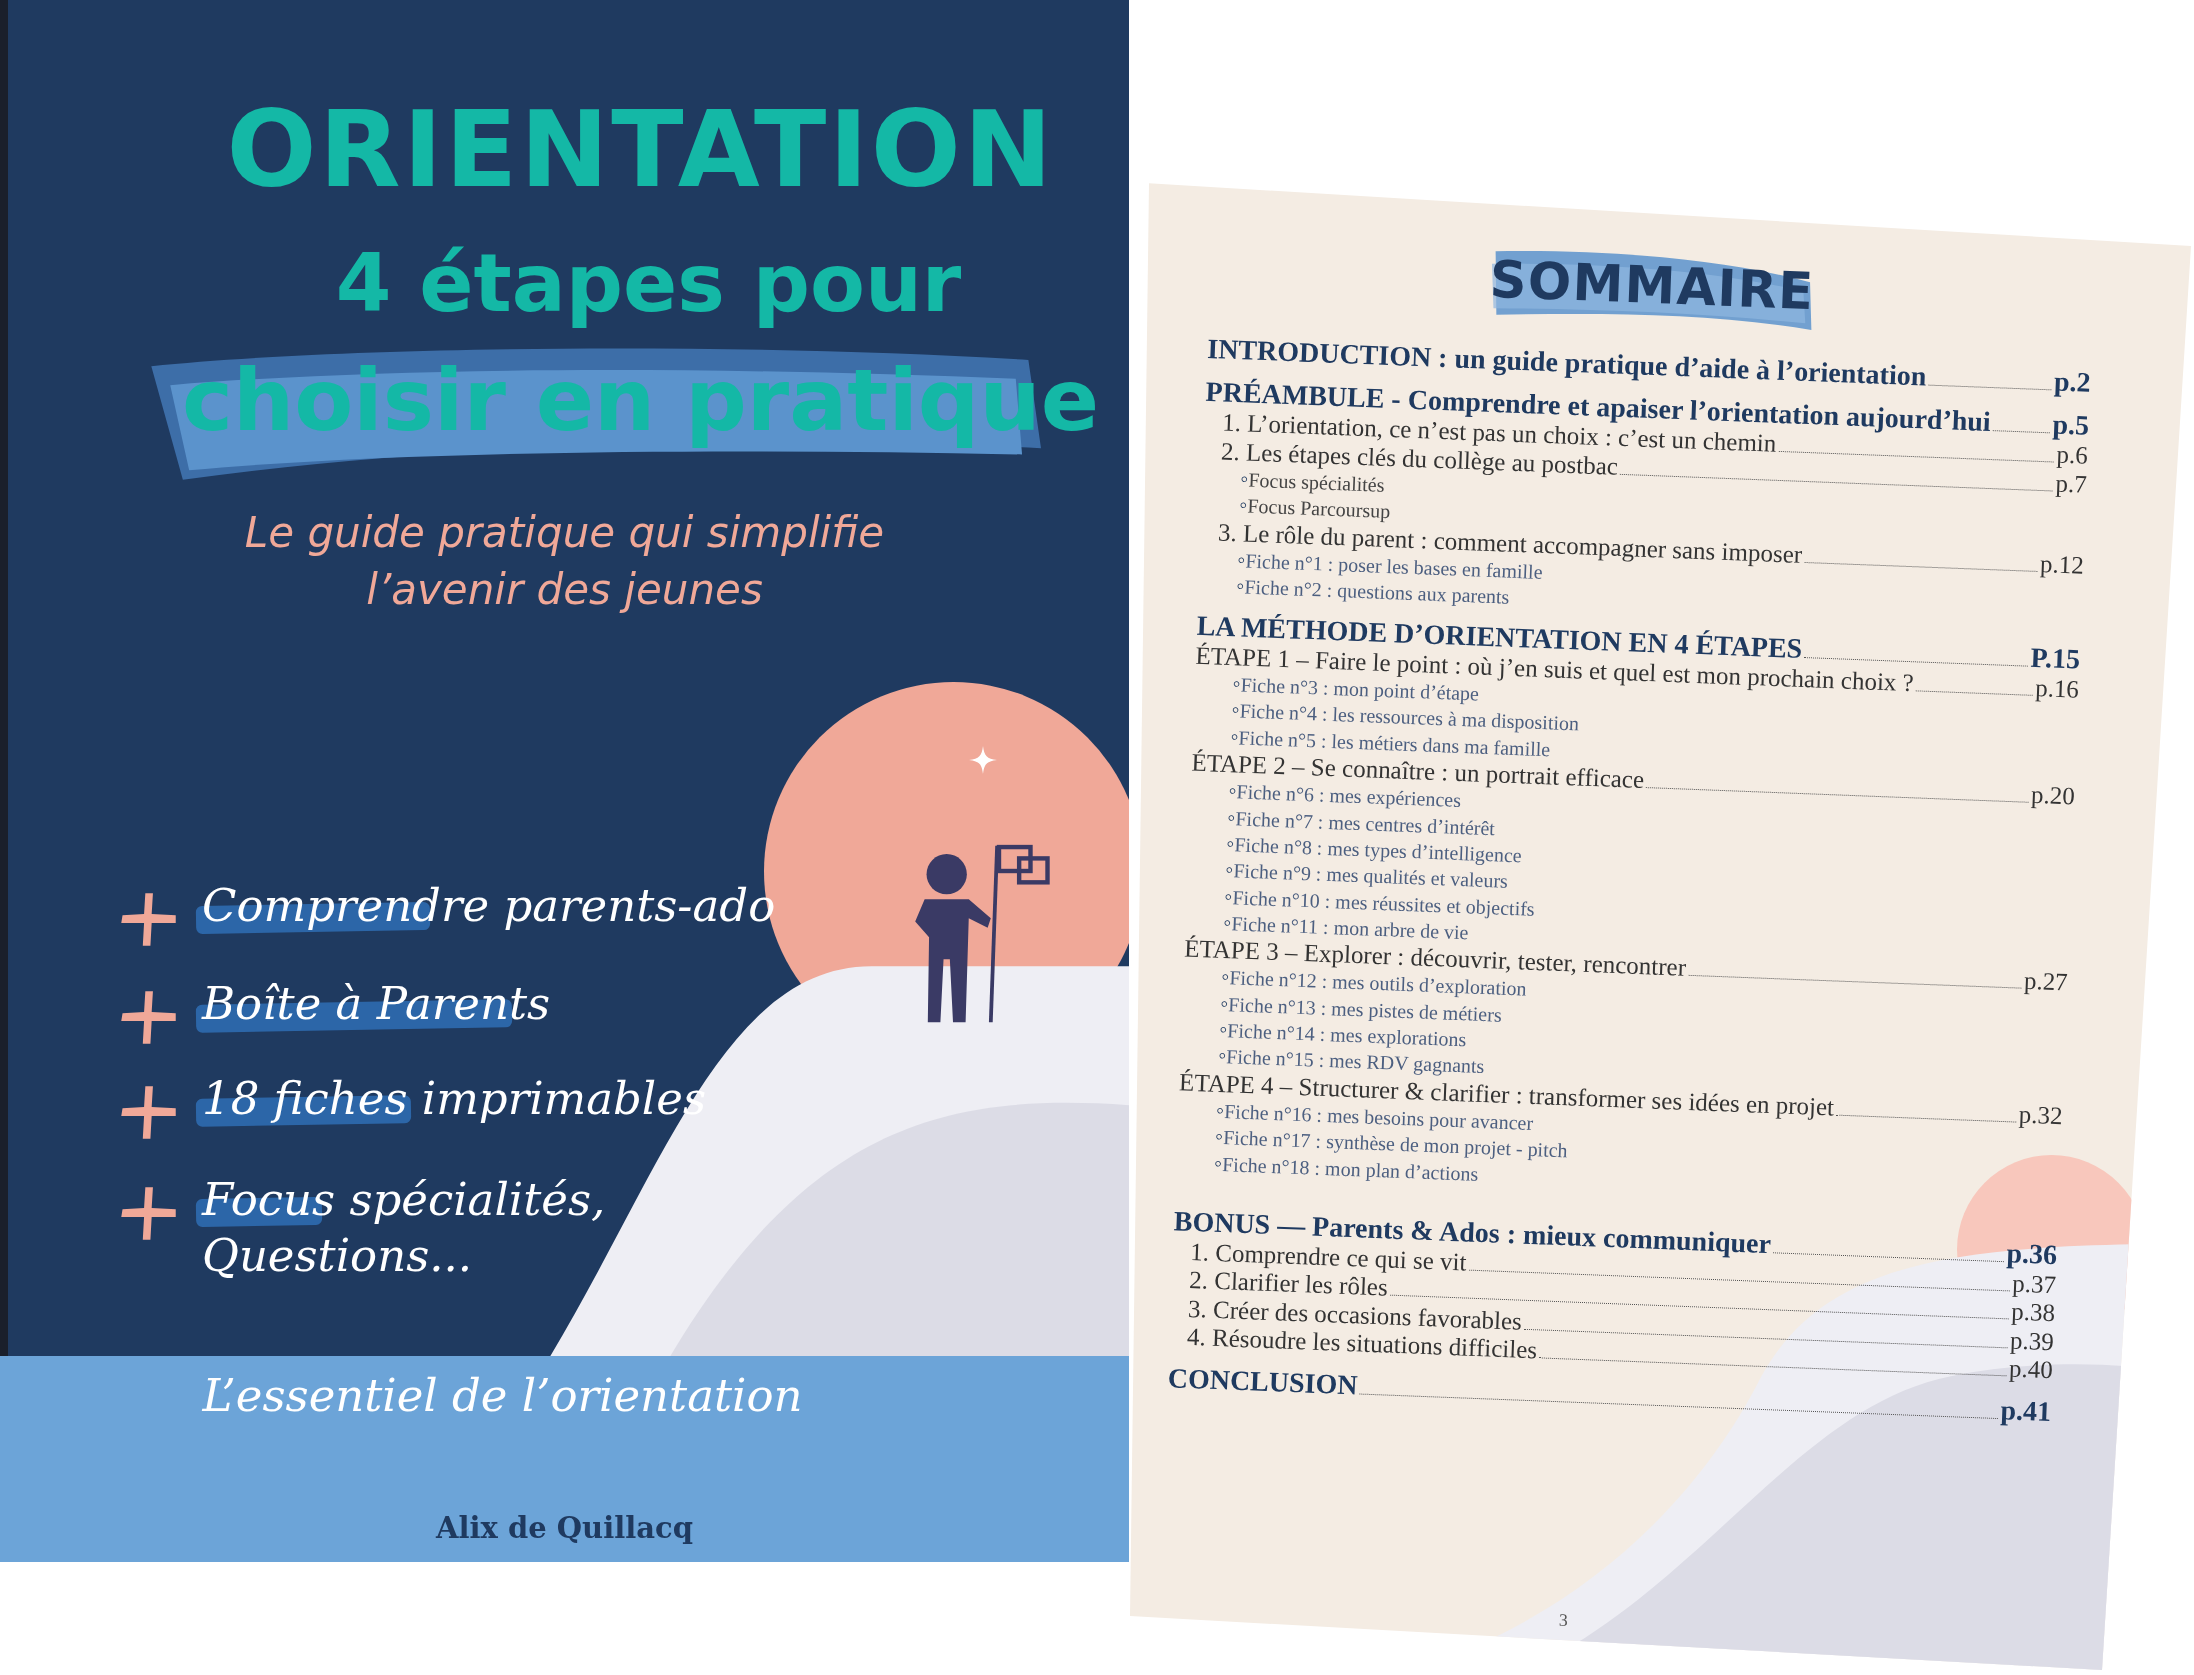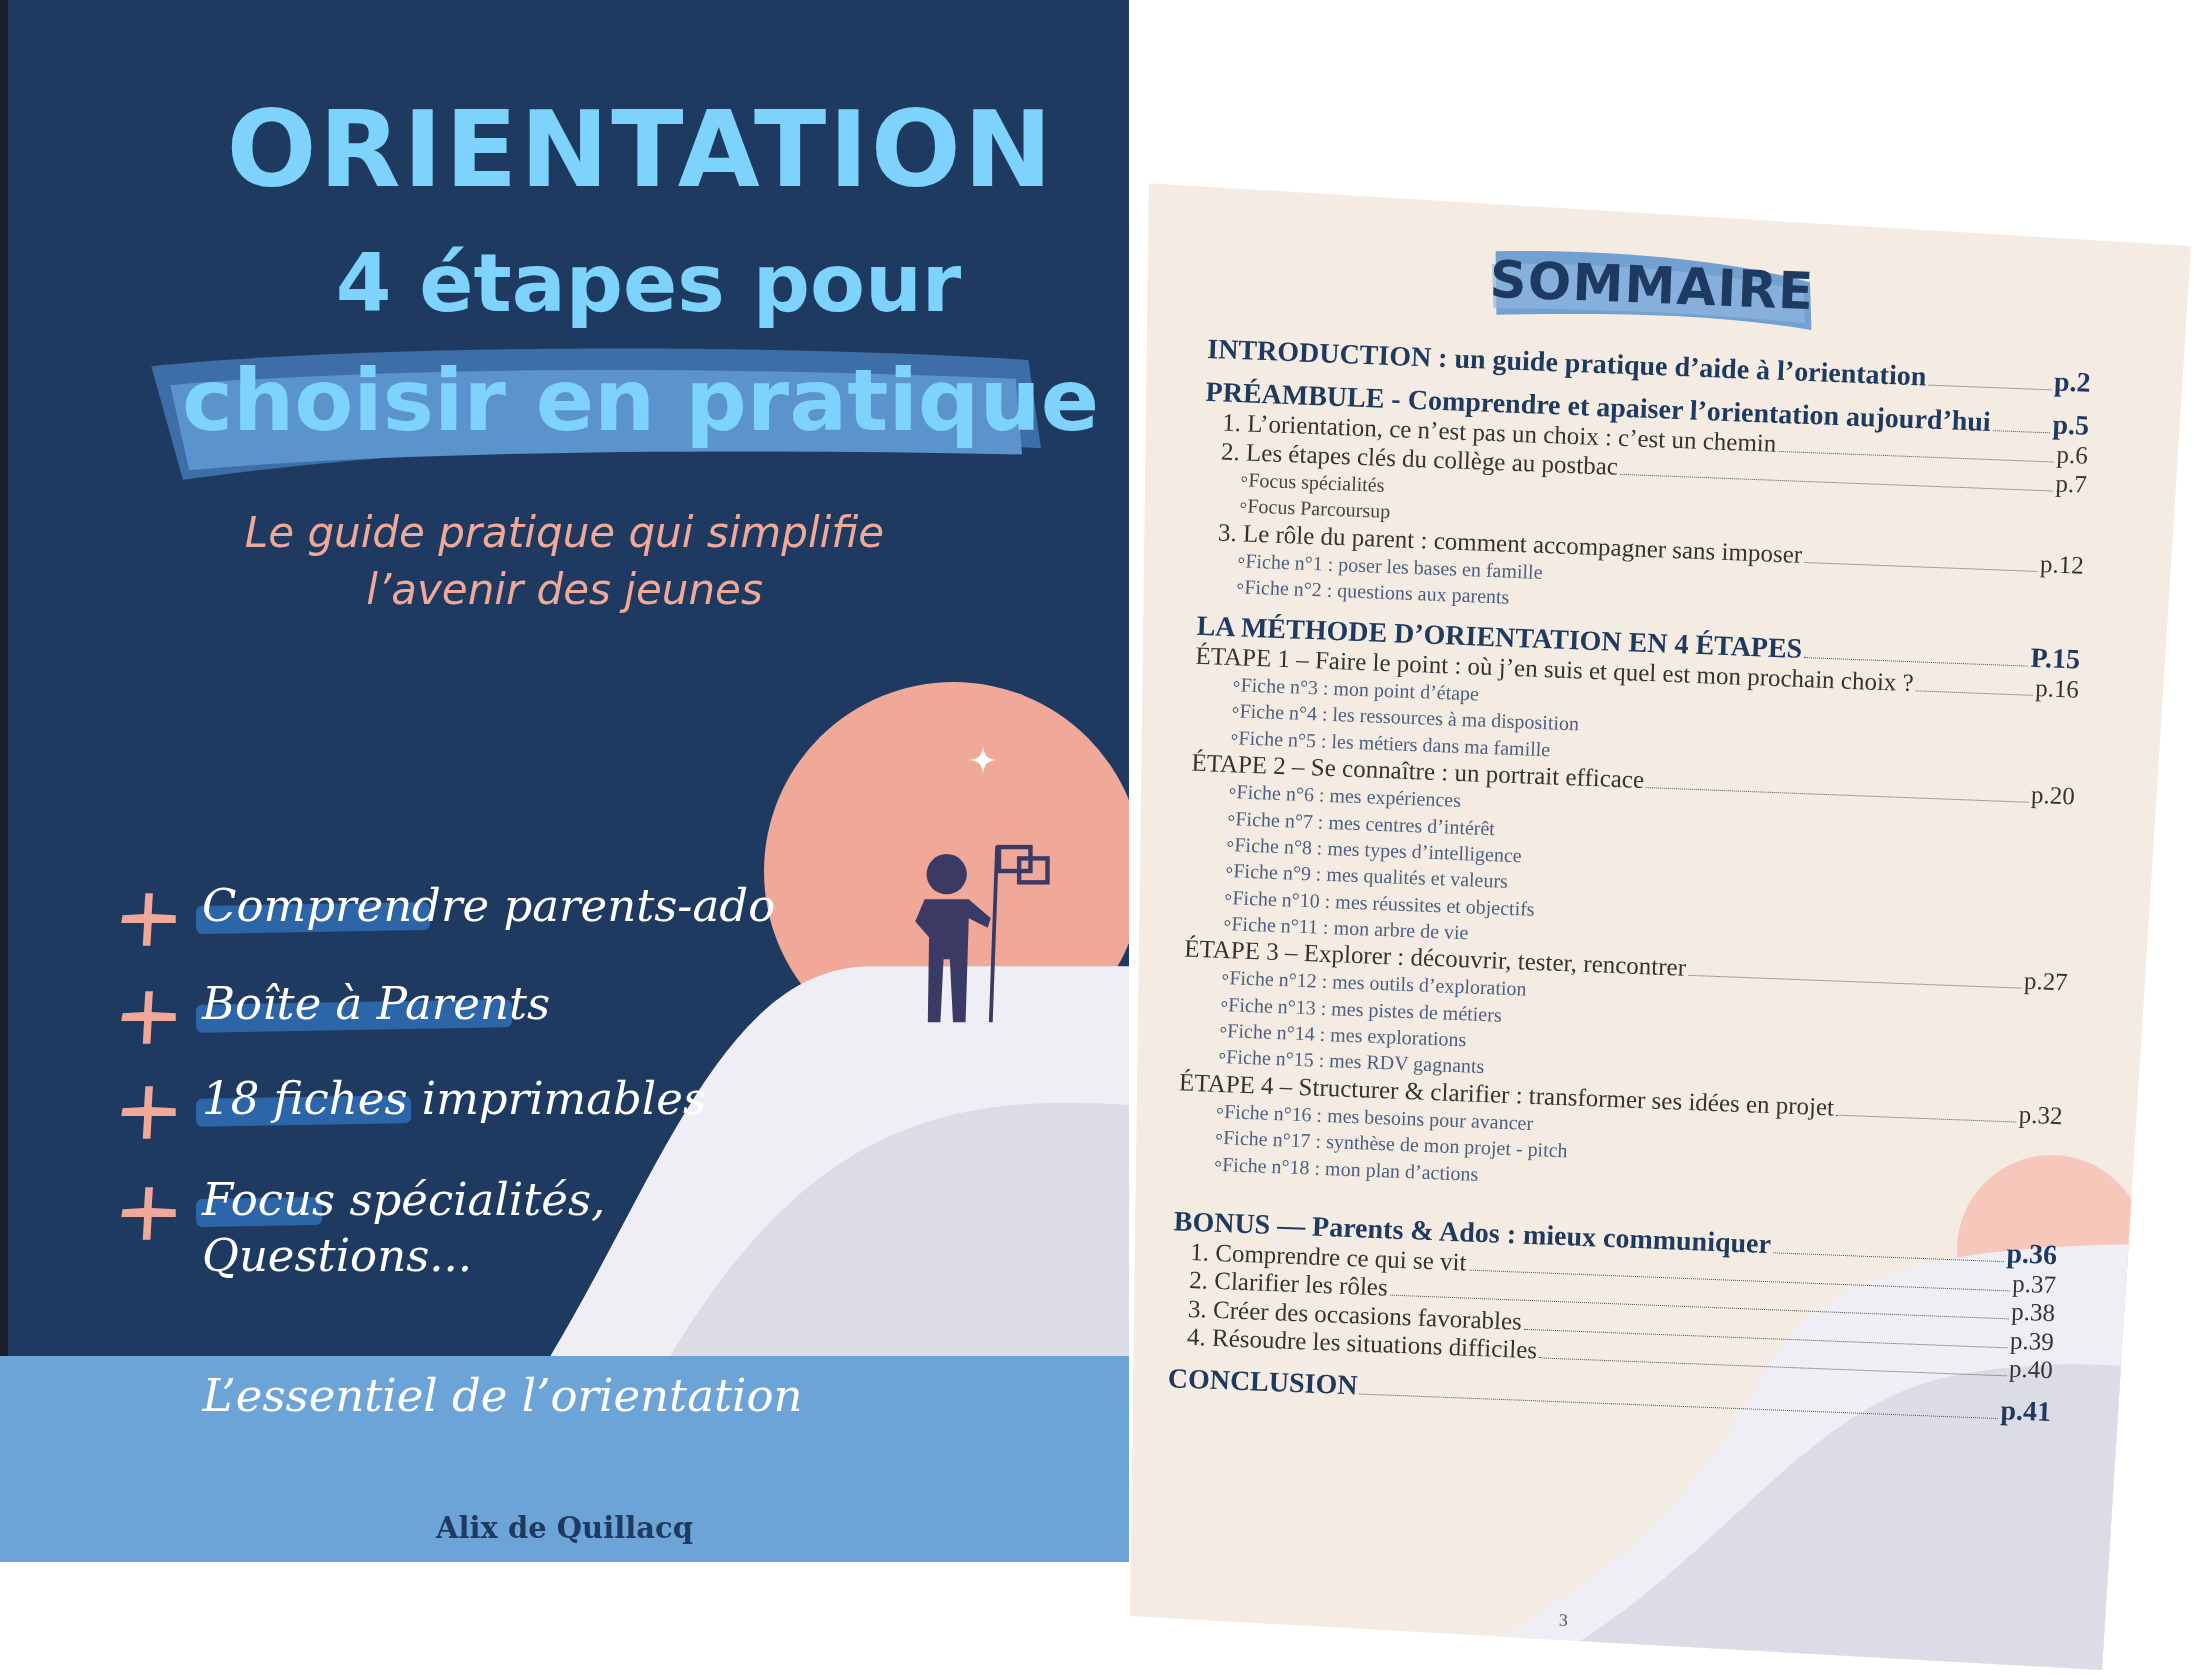--- a/index.html
+++ b/index.html
@@ -1,21 +1,21 @@
 <!DOCTYPE html>
 <html style="font-size:10px"><head>
 <meta charset="utf-8">
 <style>
   html, body { margin:0; padding:0; }
   body { width:2194px; height:1676px; background:#ffffff; position:relative; overflow:hidden; font-family:"Liberation Sans", sans-serif; }
 
   
   .cover { position:absolute; left:0; top:0; width:1129px; height:1562px; background:#1f3a60; overflow:hidden; }
   .cover .edge { position:absolute; left:0; top:0; width:7.6px; height:100%; background:#1a1f2b; }
-  .cover-title { position:absolute; left:0; width:1281px; text-align:center; color:#7dd3fc; font-family:"DejaVu Sans", sans-serif; font-weight:bold; margin:0; }
+  .cover-title { position:absolute; left:0; width:1281px; text-align:center; color:#14b8a6; font-family:"DejaVu Sans", sans-serif; font-weight:bold; margin:0; }
   .t1 { top:88px; font-size:106px; letter-spacing:2.5px; }
   .t2 { top:237px; font-size:80px;padding-left:8px; }
   .t3 { top:350px; font-size:86px; z-index:3; }
   .brush-main { position:absolute; left:145px; top:341px; width:896px; height:145px; z-index:2; }
   .subtitle { position:absolute; left:0; width:1129px; text-align:center; color:#f0a898; font-family:"DejaVu Sans", sans-serif; font-style:italic; font-size:42px; margin:0; }
   .s1 { top:508px; } .s2 { top:565px; }
 
   .sun { position:absolute; left:764px; top:682px; width:379px; height:379px; border-radius:50%; background:#f0a898; }
   .star { position:absolute; left:969px; top:746px; width:28px; height:28px; }
   .hill1 { position:absolute; left:0; top:960px; width:1129px; height:606px; }

